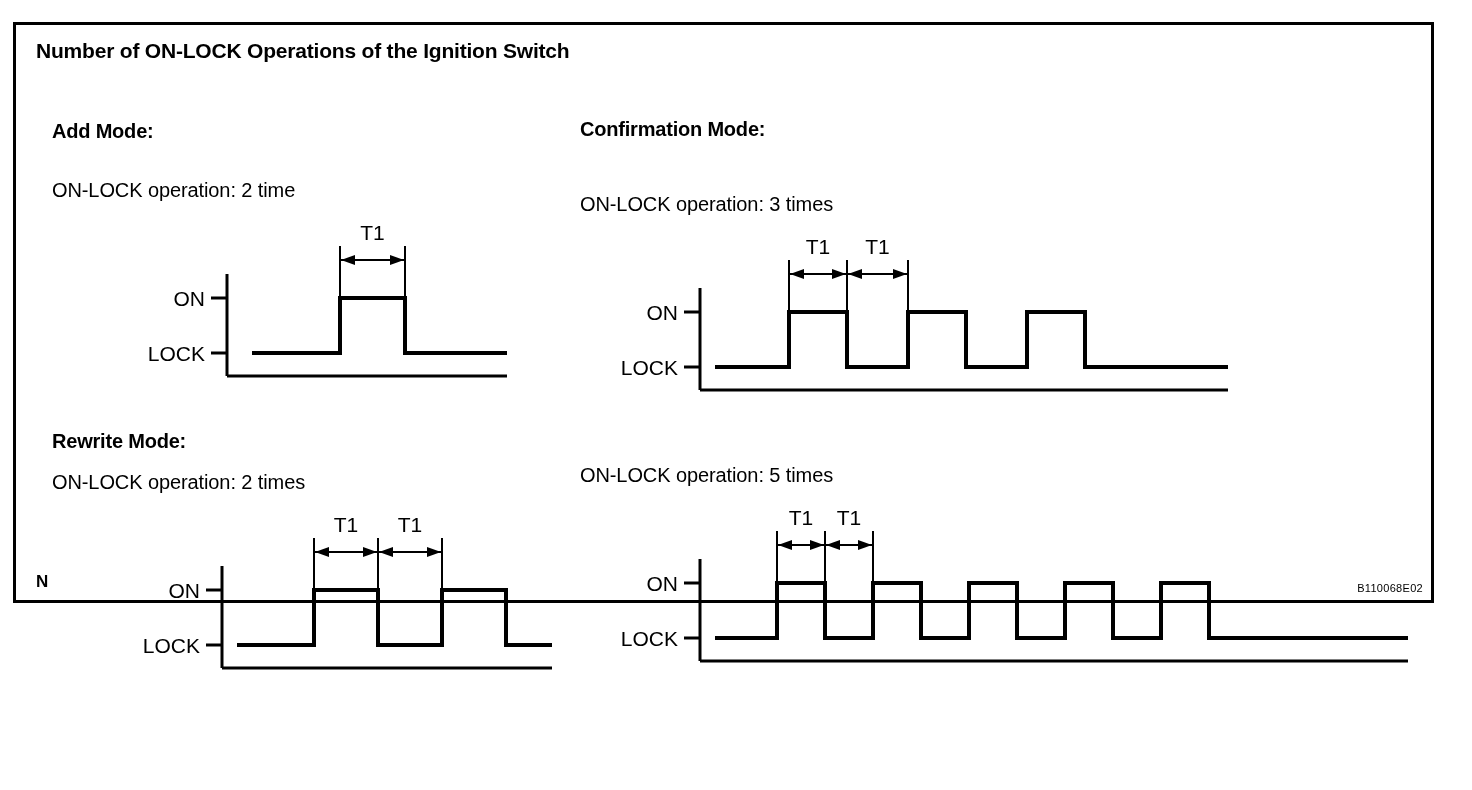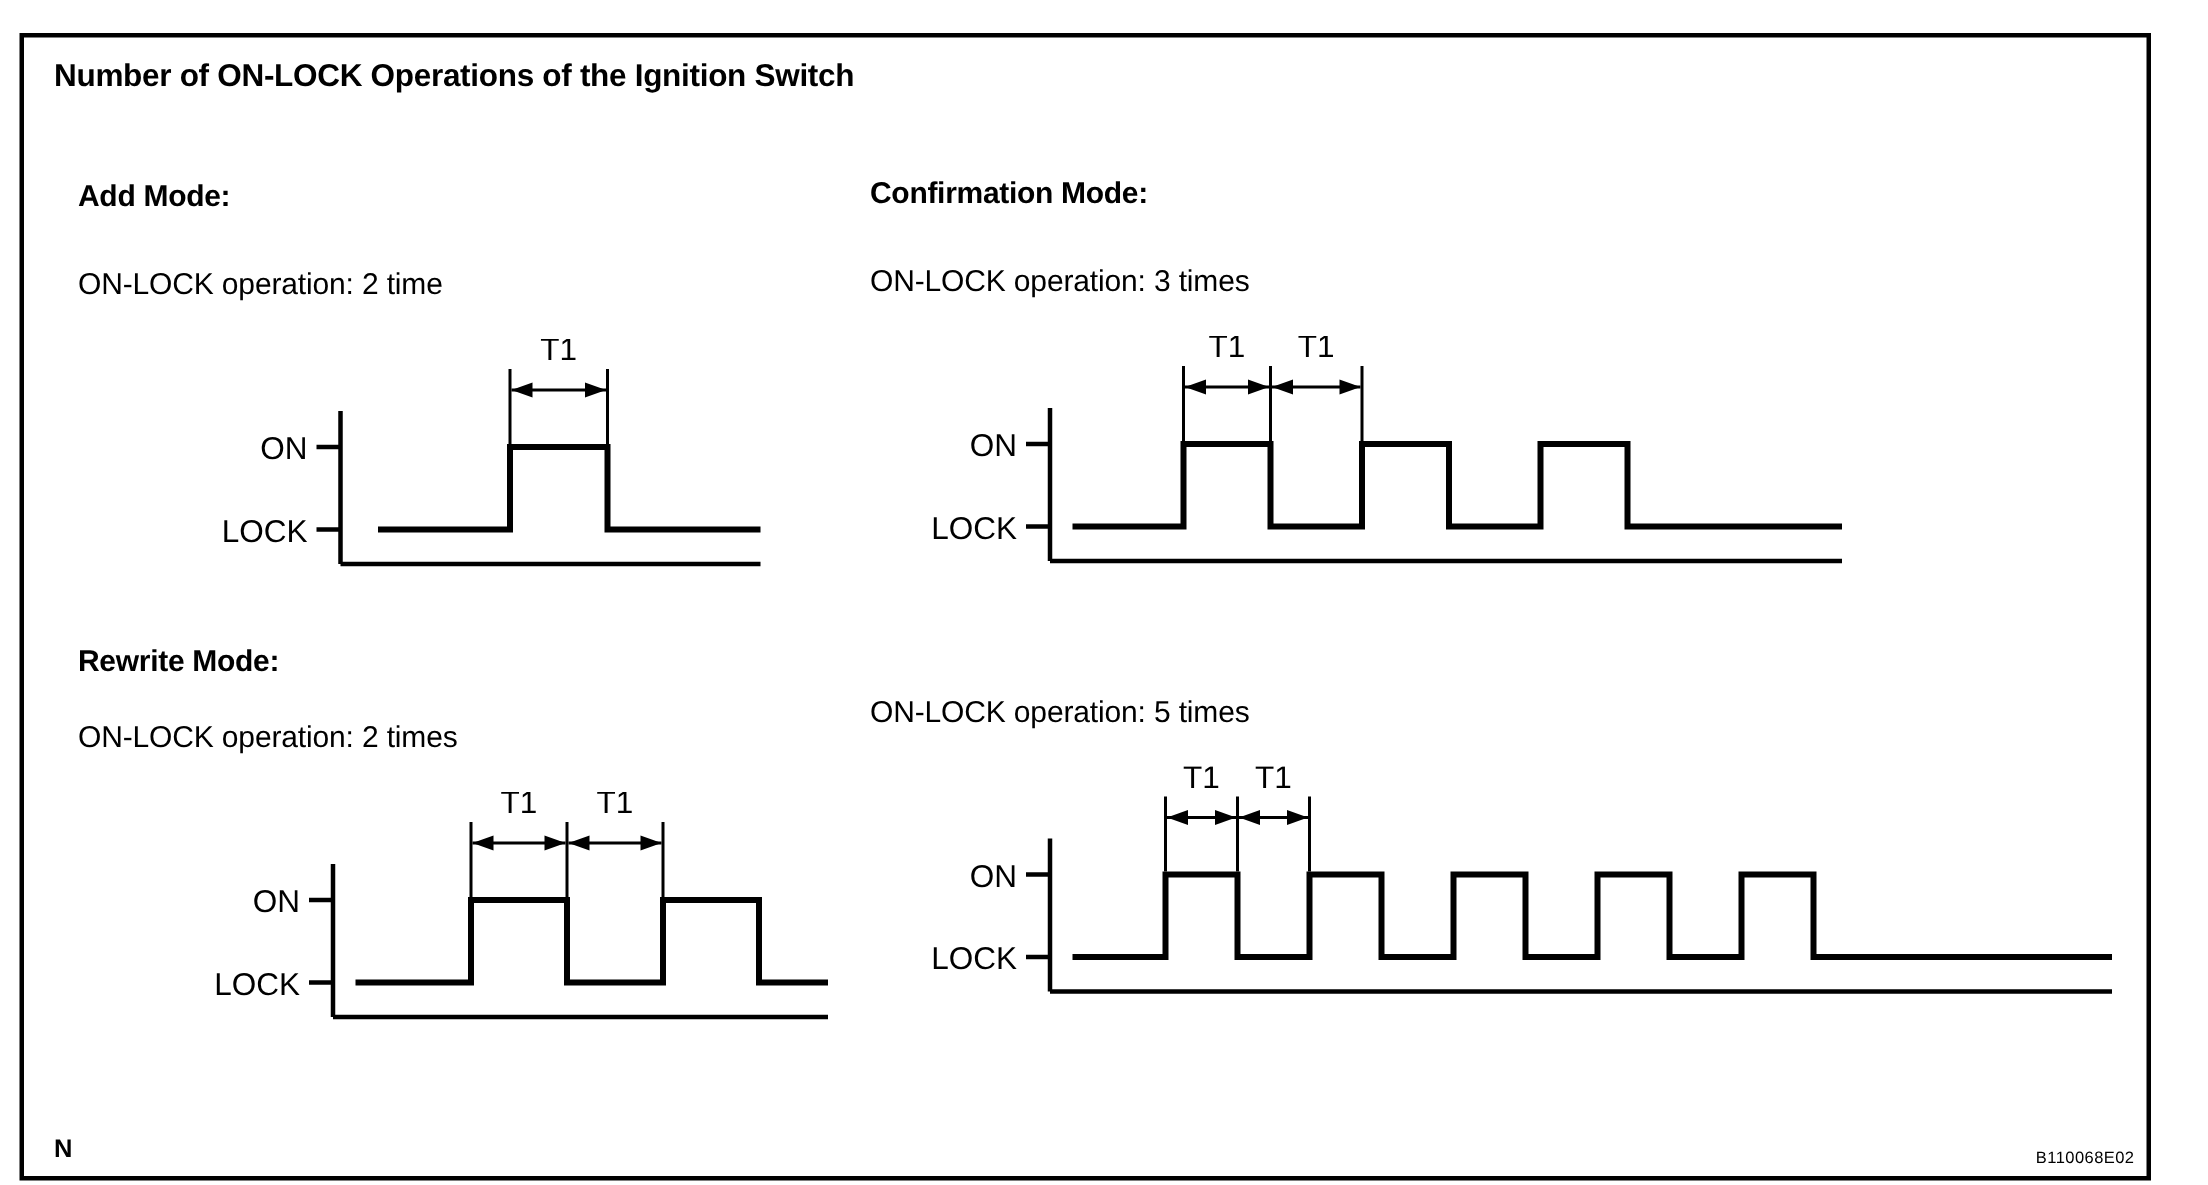--- a/index.html
+++ b/index.html
@@ -14,21 +14,21 @@
     font-family: "Liberation Sans", sans-serif;
     color: #000000;
     overflow: hidden;
     position: relative;
   }
   .figure-frame {
     position: absolute;
     left: 13px;
     top: 22px;
     width: 1421px;
-    height: 765px;
+    height: 581px;
     border: 3px solid #000000;
     box-sizing: border-box;
     background: #ffffff;
   }
   .figure-title {
     position: absolute;
     left: 20px;
     top: 14px;
     font-size: 21px;
     font-weight: bold;
@@ -109,21 +109,21 @@
           <line x1="353" y1="20" x2="353" y2="70" stroke="#000000" stroke-width="2"></line>
           <line x1="289" y1="34" x2="352" y2="34" stroke="#000000" stroke-width="2"></line>
           <polygon points="289,34 303,29 303,39" fill="#000000"></polygon>
           <polygon points="352,34 338,29 338,39" fill="#000000"></polygon>
           <text x="320.5" y="14" text-anchor="middle" class="t1-label">T1</text>
         </svg></div>
   </div>
 
   <div class="panel" style="left:564px; top:93px;">
     <div class="panel-heading">Confirmation Mode:</div>
-    <div class="panel-subtitle" style="margin-top:36px;">ON-LOCK operation: 3 times</div>
+    <div class="panel-subtitle" style="margin-top:52px;">ON-LOCK operation: 3 times</div>
     <div class="panel-graph" style="margin-top:24px;"><svg width="660" height="170" viewBox="0 0 660 170" class="wave-svg">
           <text x="98" y="80" text-anchor="end" class="axis-label">ON</text>
           <text x="98" y="135" text-anchor="end" class="axis-label">LOCK</text>
           <line x1="104" y1="72" x2="120" y2="72" stroke="#000000" stroke-width="3"></line>
           <line x1="104" y1="127" x2="120" y2="127" stroke="#000000" stroke-width="3"></line>
           <line x1="120" y1="48" x2="120" y2="150" stroke="#000000" stroke-width="3"></line>
           <line x1="120" y1="150" x2="648" y2="150" stroke="#000000" stroke-width="3"></line>
           <path d="M 135 127 L 209 127 L 209 72 L 267 72 L 267 127 L 328 127 L 328 72 L 386 72 L 386 127 L 447 127 L 447 72 L 505 72 L 505 127 L 648 127" fill="none" stroke="#000000" stroke-width="4" stroke-linecap="butt" stroke-linejoin="miter"></path>
           <line x1="209" y1="20" x2="209" y2="70" stroke="#000000" stroke-width="2"></line>
           <line x1="267" y1="20" x2="267" y2="70" stroke="#000000" stroke-width="2"></line>
@@ -134,21 +134,21 @@
           <text x="238" y="14" text-anchor="middle" class="t1-label">T1</text>
           <line x1="268" y1="34" x2="327" y2="34" stroke="#000000" stroke-width="2"></line>
           <polygon points="268,34 282,29 282,39" fill="#000000"></polygon>
           <polygon points="327,34 313,29 313,39" fill="#000000"></polygon>
           <text x="297.5" y="14" text-anchor="middle" class="t1-label">T1</text>
         </svg></div>
   </div>
 
   <div class="panel" style="left:36px; top:405px;">
     <div class="panel-heading">Rewrite Mode:</div>
-    <div class="panel-subtitle" style="margin-top:28px;">ON-LOCK operation: 2 times</div>
+    <div class="panel-subtitle" style="margin-top:18px;">ON-LOCK operation: 2 times</div>
     <div class="panel-graph" style="margin-top:24px;"><svg width="510" height="170" viewBox="0 0 510 170" class="wave-svg">
           <text x="148" y="80" text-anchor="end" class="axis-label">ON</text>
           <text x="148" y="135" text-anchor="end" class="axis-label">LOCK</text>
           <line x1="154" y1="72" x2="170" y2="72" stroke="#000000" stroke-width="3"></line>
           <line x1="154" y1="127" x2="170" y2="127" stroke="#000000" stroke-width="3"></line>
           <line x1="170" y1="48" x2="170" y2="150" stroke="#000000" stroke-width="3"></line>
           <line x1="170" y1="150" x2="500" y2="150" stroke="#000000" stroke-width="3"></line>
           <path d="M 185 127 L 262 127 L 262 72 L 326 72 L 326 127 L 390 127 L 390 72 L 454 72 L 454 127 L 500 127" fill="none" stroke="#000000" stroke-width="4" stroke-linecap="butt" stroke-linejoin="miter"></path>
           <line x1="262" y1="20" x2="262" y2="70" stroke="#000000" stroke-width="2"></line>
           <line x1="326" y1="20" x2="326" y2="70" stroke="#000000" stroke-width="2"></line>

